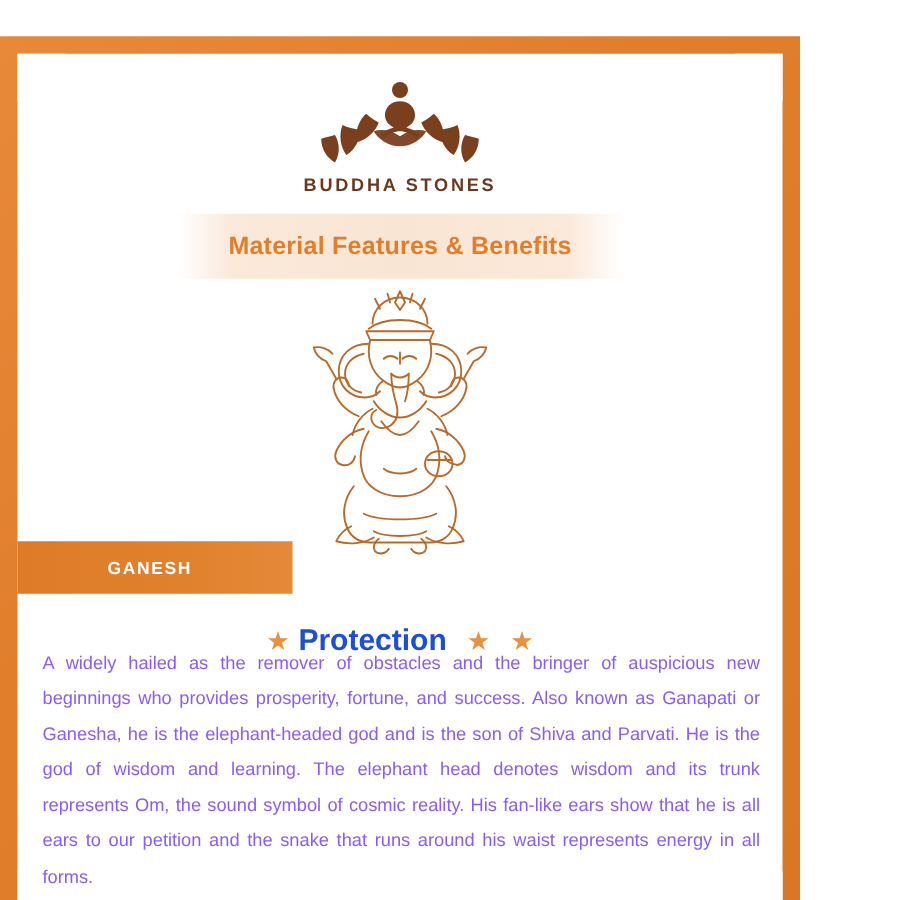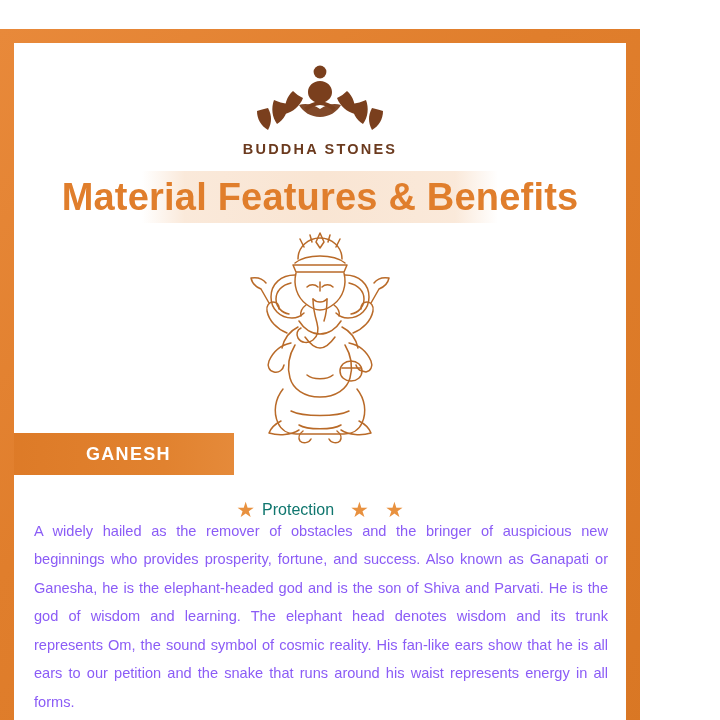--- a/index.html
+++ b/index.html
@@ -79,21 +79,21 @@
     left: 128px;
     right: 128px;
     top: 128px;
     height: 52px;
     background: linear-gradient(90deg, rgba(250,234,220,0) 0%, rgba(250,232,216,0.95) 12%, rgba(249,229,211,1) 50%, rgba(250,232,216,0.95) 88%, rgba(250,234,220,0) 100%);
     display: flex;
     align-items: center;
     justify-content: center;
   }
   .title-text {
-    font-size: 38px;
+    font-size: 20px;
     font-weight: 700;
     color: #e07e2c;
     letter-spacing: 0.2px;
     white-space: nowrap;
   }
 
   
   .deity {
     position: absolute;
     left: 0;
@@ -113,21 +113,21 @@
     width: 234px;
     height: 42px;
     background: linear-gradient(90deg, #dd7a27 0%, #e1822f 70%, #e58a3a 100%);
     display: flex;
     align-items: center;
   }
   .label-ribbon .label-text {
     margin-left: 86px;
     color: #ffffff;
     font-weight: 700;
-    font-size: 18px;
+    font-size: 14px;
     letter-spacing: 1.3px;
   }
 
   
   .keywords {
     position: absolute;
     left: 0;
     right: 0;
     top: 456px;
     display: flex;
@@ -139,23 +139,23 @@
     display: flex;
     align-items: center;
     gap: 7px;
   }
   .keyword .star {
     color: #e8913f;
     font-size: 21px;
     line-height: 1;
   }
   .keyword .kw-label {
-    color: #0f766e;
-    font-weight: 400;
-    font-size: 16px;
+    color: #1d4ed8;
+    font-weight: 700;
+    font-size: 24px;
   }
 
   
   .body-copy {
     position: absolute;
     left: 20px;
     right: 18px;
     top: 474px;
     font-size: 14.6px;
     line-height: 1.95;

